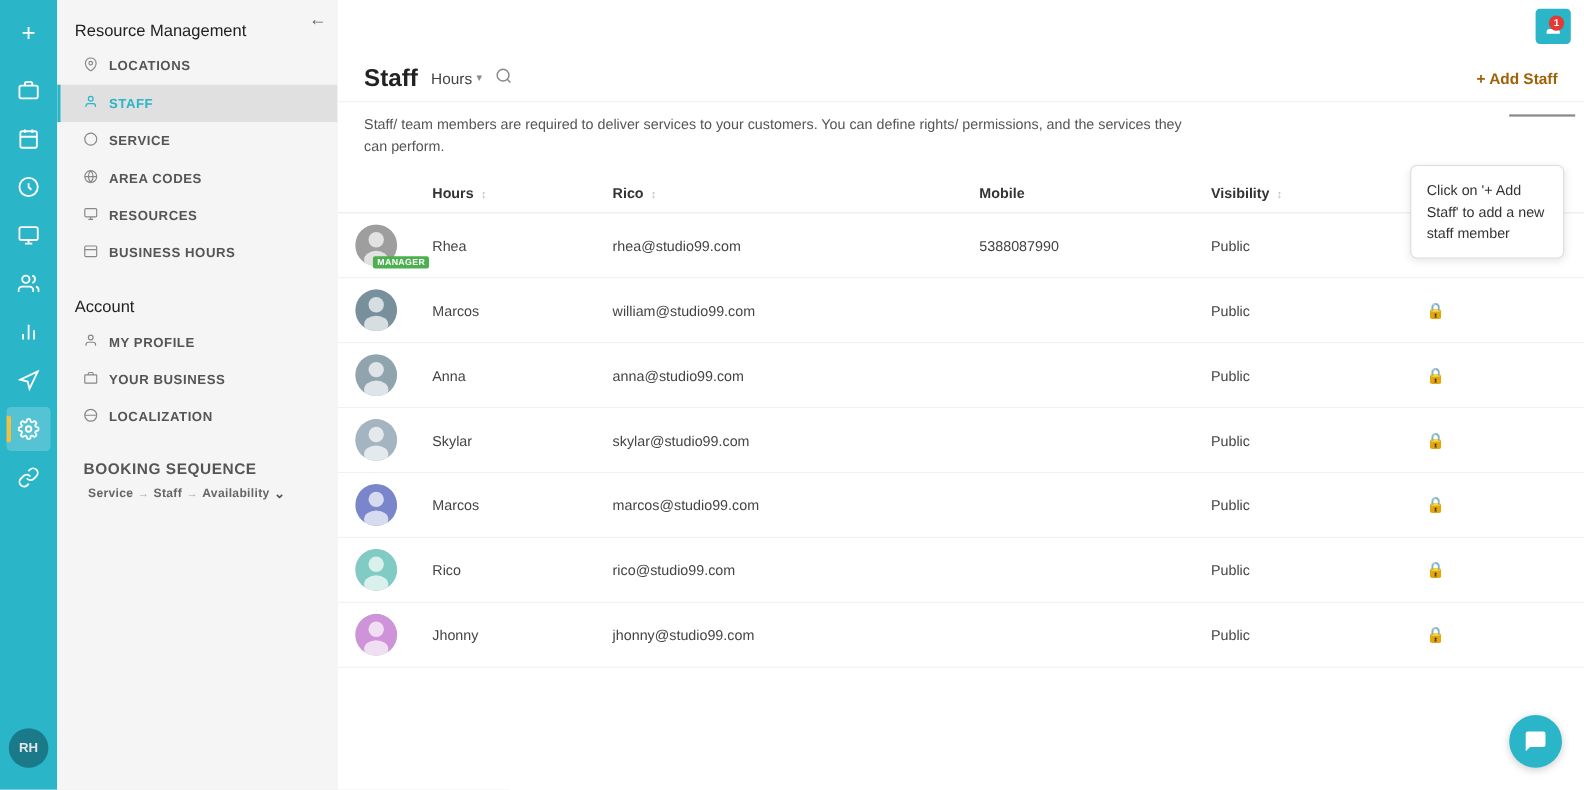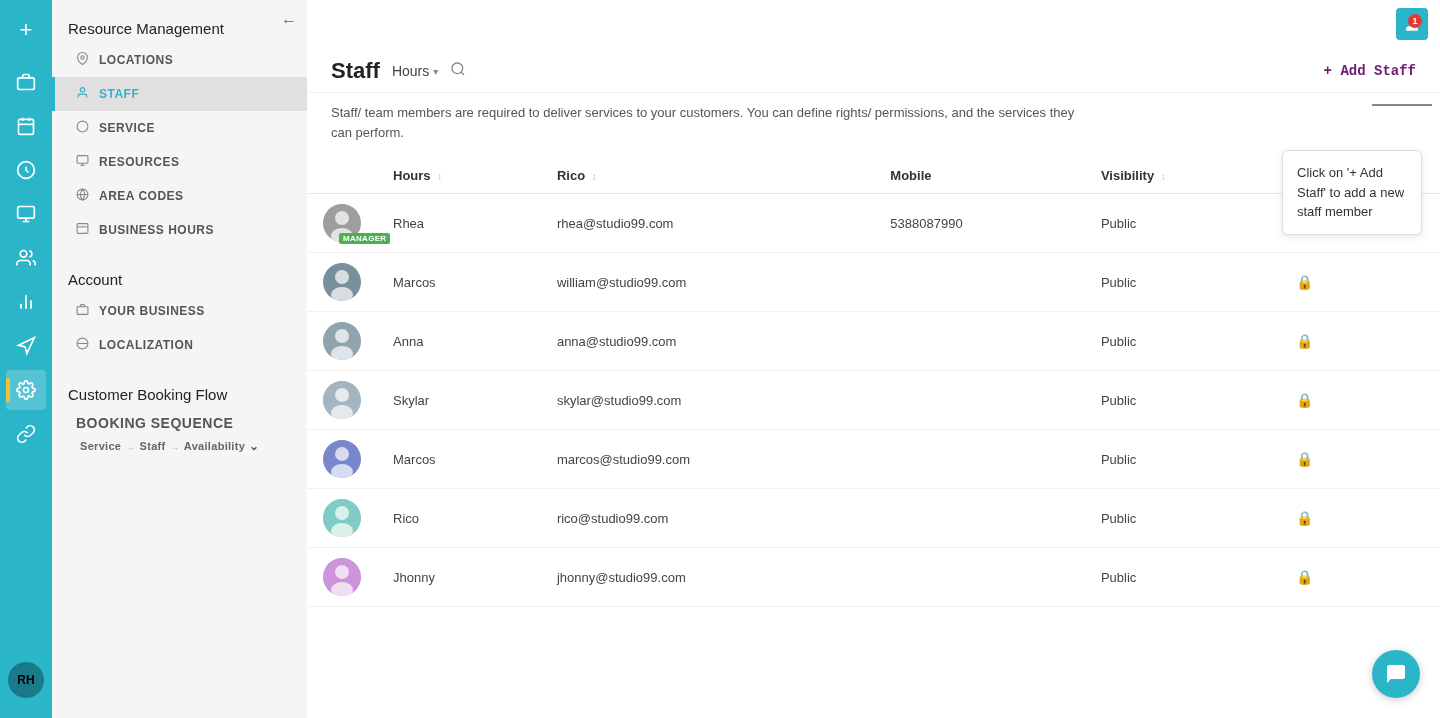--- a/index.html
+++ b/index.html
@@ -26,21 +26,21 @@
     }
     .icon-btn.active-nav { background: rgba(255,255,255,0.2); }
     .icon-btn.yellow-indicator::before {
       content: '';
       position: absolute;
       left: 0; top: 50%; transform: translateY(-50%);
       width: 4px; height: 24px; background: #f0c040; border-radius: 0 2px 2px 0;
     }
     .avatar-circle {
       width: 36px; height: 36px; border-radius: 50%;
-      background: #1a7a8a; color: #000000;
+      background: #1a7a8a; color: #e5e5e5;
       display: flex; align-items: center; justify-content: center;
       font-size: 12px; font-weight: 700; cursor: pointer;
     }
 
     
     .sidebar {
       width: 255px;
       background: #f5f5f5;
       flex-shrink: 0;
       overflow-y: auto;
@@ -98,22 +98,22 @@
     .main-header-left { display: flex; align-items: center; gap: 12px; }
     .page-title { font-size: 22px; font-weight: 700; color: #222; }
     .status-badge {
       display: flex; align-items: center; gap: 4px;
       font-size: 14px; color: #444; cursor: pointer;
     }
     .status-badge .chevron { font-size: 10px; color: #888; }
     .search-icon-btn { color: #888; cursor: pointer; font-size: 16px; }
     .add-staff-btn {
       display: flex; align-items: center; gap: 4px;
-      color: #701a75; font-size: 14px; font-weight: 600; cursor: pointer;
-      border: none; background: none; padding: 0; font-family: Liberation Mono, monospace;
+      color: #a16207; font-size: 14px; font-weight: 600; cursor: pointer;
+      border: none; background: none; padding: 0;
     }
 
     .description {
       padding: 10px 24px 16px 24px;
       font-size: 13px; color: #555; line-height: 1.5;
       max-width: 800px;
     }
 
     
     .staff-table { width: 100%; border-collapse: collapse; }
@@ -274,75 +274,83 @@
       <svg width="13" height="13" viewBox="0 0 24 24" fill="none" stroke="#888" stroke-width="2">
           <circle cx="12" cy="12" r="10"></circle>
         </svg>
     </span>
     <span>Service</span>
   </div>
 
   <div class="sidebar-item">
     <span class="item-icon">
       <svg width="13" height="13" viewBox="0 0 24 24" fill="none" stroke="#888" stroke-width="2">
+          <circle cx="12" cy="12" r="10"></circle>
+          <line x1="2" y1="12" x2="22" y2="12"></line>
+          <path d="M12 2a15.3 15.3 0 0 1 4 10 15.3 15.3 0 0 1-4 10 15.3 15.3 0 0 1-4-10 15.3 15.3 0 0 1 4-10z"></path>
+        </svg>
+    </span>
+    <span>Area Codes</span>
+  </div>
+
+  <div class="sidebar-item">
+    <span class="item-icon">
+      <svg width="13" height="13" viewBox="0 0 24 24" fill="none" stroke="#888" stroke-width="2">
           <rect x="2" y="3" width="20" height="14" rx="2"></rect>
           <line x1="8" y1="21" x2="16" y2="21"></line>
           <line x1="12" y1="17" x2="12" y2="21"></line>
         </svg>
     </span>
     <span>Resources</span>
   </div>
 
   <div class="sidebar-item">
     <span class="item-icon">
       <svg width="13" height="13" viewBox="0 0 24 24" fill="none" stroke="#888" stroke-width="2">
+          <rect x="2" y="3" width="20" height="18" rx="2"></rect>
+          <line x1="2" y1="9" x2="22" y2="9"></line>
+        </svg>
+    </span>
+    <span>Business Hours</span>
+  </div>
+
+  <div style="height:16px;"></div>
+  <div class="sidebar-section-title">Account</div>
+
+  <div class="sidebar-item">
+    <span class="item-icon">
+      <svg width="13" height="13" viewBox="0 0 24 24" fill="none" stroke="#888" stroke-width="2">
+          <path d="M20 21v-2a4 4 0 0 0-4-4H8a4 4 0 0 0-4 4v2"></path>
+          <circle cx="12" cy="7" r="4"></circle>
+        </svg>
+    </span>
+    <span>My Profile</span>
+  </div>
+
+  <div class="sidebar-item">
+    <span class="item-icon">
+      <svg width="13" height="13" viewBox="0 0 24 24" fill="none" stroke="#888" stroke-width="2">
+          <rect x="2" y="7" width="20" height="14" rx="1"></rect>
+          <path d="M16 7V5a2 2 0 0 0-2-2h-4a2 2 0 0 0-2 2v2"></path>
+        </svg>
+    </span>
+    <span>Your Business</span>
+  </div>
+
+  <div class="sidebar-item">
+    <span class="item-icon">
+      <svg width="13" height="13" viewBox="0 0 24 24" fill="none" stroke="#888" stroke-width="2">
           <circle cx="12" cy="12" r="10"></circle>
           <line x1="2" y1="12" x2="22" y2="12"></line>
-          <path d="M12 2a15.3 15.3 0 0 1 4 10 15.3 15.3 0 0 1-4 10 15.3 15.3 0 0 1-4-10 15.3 15.3 0 0 1 4-10z"></path>
-        </svg>
-    </span>
-    <span>Area Codes</span>
-  </div>
-
-  <div class="sidebar-item">
-    <span class="item-icon">
-      <svg width="13" height="13" viewBox="0 0 24 24" fill="none" stroke="#888" stroke-width="2">
-          <rect x="2" y="3" width="20" height="18" rx="2"></rect>
-          <line x1="2" y1="9" x2="22" y2="9"></line>
-        </svg>
-    </span>
-    <span>Business Hours</span>
+        </svg>
+    </span>
+    <span>Localization</span>
   </div>
 
   <div style="height:16px;"></div>
-  <div class="sidebar-section-title">Account</div>
-
-
-  <div class="sidebar-item">
-    <span class="item-icon">
-      <svg width="13" height="13" viewBox="0 0 24 24" fill="none" stroke="#888" stroke-width="2">
-          <rect x="2" y="7" width="20" height="14" rx="1"></rect>
-          <path d="M16 7V5a2 2 0 0 0-2-2h-4a2 2 0 0 0-2 2v2"></path>
-        </svg>
-    </span>
-    <span>Your Business</span>
-  </div>
-
-  <div class="sidebar-item">
-    <span class="item-icon">
-      <svg width="13" height="13" viewBox="0 0 24 24" fill="none" stroke="#888" stroke-width="2">
-          <circle cx="12" cy="12" r="10"></circle>
-          <line x1="2" y1="12" x2="22" y2="12"></line>
-        </svg>
-    </span>
-    <span>Localization</span>
-  </div>
-
-  <div style="height:16px;"></div>
-  <div class="sidebar-section-title">Customer Booking Flow</div>
 
   <div class="booking-seq">Booking Sequence</div>
   <div class="booking-flow-row">
     <span>Service</span>
     <span class="flow-arrow">→</span>
     <span>Staff</span>
     <span class="flow-arrow">→</span>
     <span>Availability</span>
     <span class="flow-chevron">⌄</span>
   </div>

